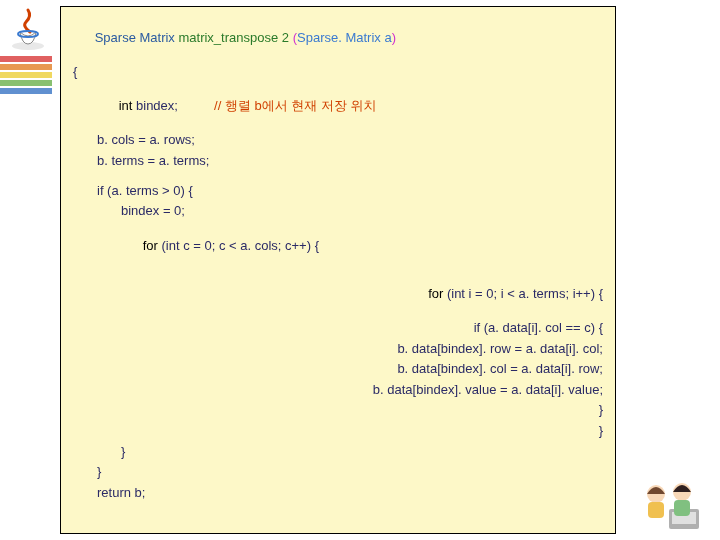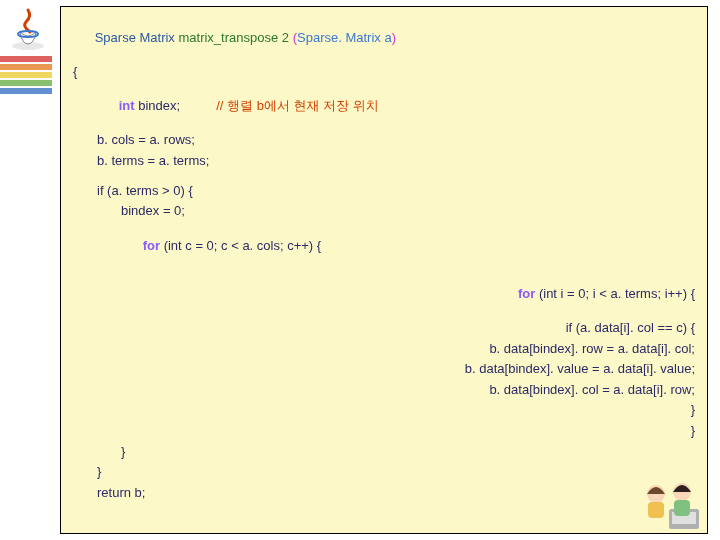--- a/index.html
+++ b/index.html
@@ -14,21 +14,21 @@
   }
   .slide {
     position: relative;
     width: 720px;
     height: 540px;
   }
   .code-box {
     position: absolute;
     left: 60px;
     top: 6px;
-    width: 648px;
+    width: 556px;
     height: 528px;
     background: #fdf8c8;
     border: 1px solid #000;
     box-sizing: border-box;
     padding: 10px 12px 10px 12px;
     font-size: 13px;
     line-height: 1.05;
     color: #2a2a66;
   }
   .logo {
@@ -51,21 +51,21 @@
   .s4 { background: #88c070; width: 52px; }
   .s5 { background: #6090d0; width: 52px; }
   .line { margin: 0 0 7px 0; white-space: pre; }
   .i1 { padding-left: 24px; }
   .i2 { padding-left: 48px; }
   .i3 { padding-left: 72px; text-align: right; }
   .kw-type   { color: #2a5aa0; }
   .kw-fn     { color: #2a7a2a; }
   .kw-param  { color: #3a7ad0; }
   .kw-paren  { color: #d030d0; }
-  .kw-key    { color: #8b5cf6; font-weight: bold; }
+  .kw-key    { color: #000000; font-weight: normal; }
   .kw-comment{ color: #d04000; }
   .kw-body   { color: #2a2a66; }
   .kids {
     position: absolute;
     right: 6px;
     bottom: 6px;
     width: 80px;
     height: 60px;
   }
 </style>
@@ -114,22 +114,22 @@
     <div class="line i2">
       <span class="kw-key">for </span><span class="kw-body">(int c = 0; c &lt; a. cols; c++) {</span>
     </div>
 
     <div class="line i3">
       <span class="kw-key">for </span><span class="kw-body">(int i = 0; i &lt; a. terms; i++) {</span>
     </div>
 
     <div class="line i3 kw-body">if (a. data[i]. col == c) {</div>
     <div class="line i3 kw-body">b. data[bindex]. row = a. data[i]. col;</div>
+    <div class="line i3 kw-body">b. data[bindex]. col = a. data[i]. row;</div>
     <div class="line i3 kw-body">b. data[bindex]. value = a. data[i]. value;</div>
-    <div class="line i3 kw-body">b. data[bindex]. col = a. data[i]. row;</div>
     <div class="line i3 kw-body">}</div>
     <div class="line i3 kw-body">}</div>
     <div class="line i2 kw-body">}</div>
     <div class="line i1 kw-body">}</div>
     <div class="line i1 kw-body">return b;</div>
 
   </div>
 
   <div class="kids">
     <svg viewBox="0 0 80 60">

